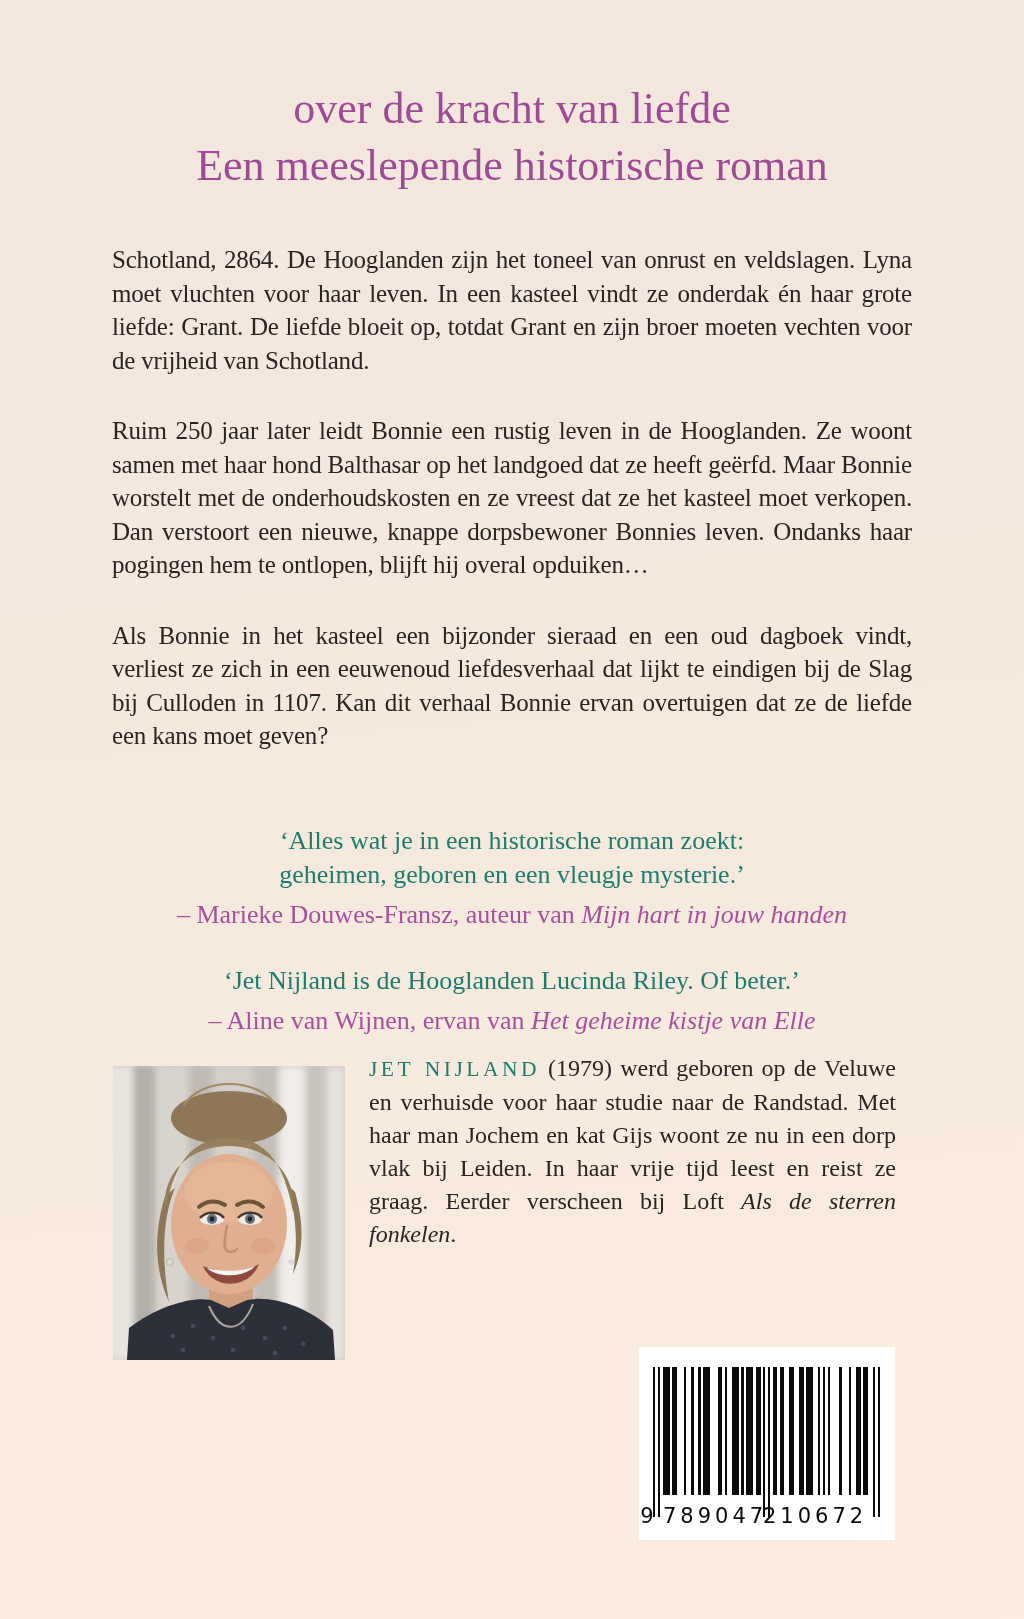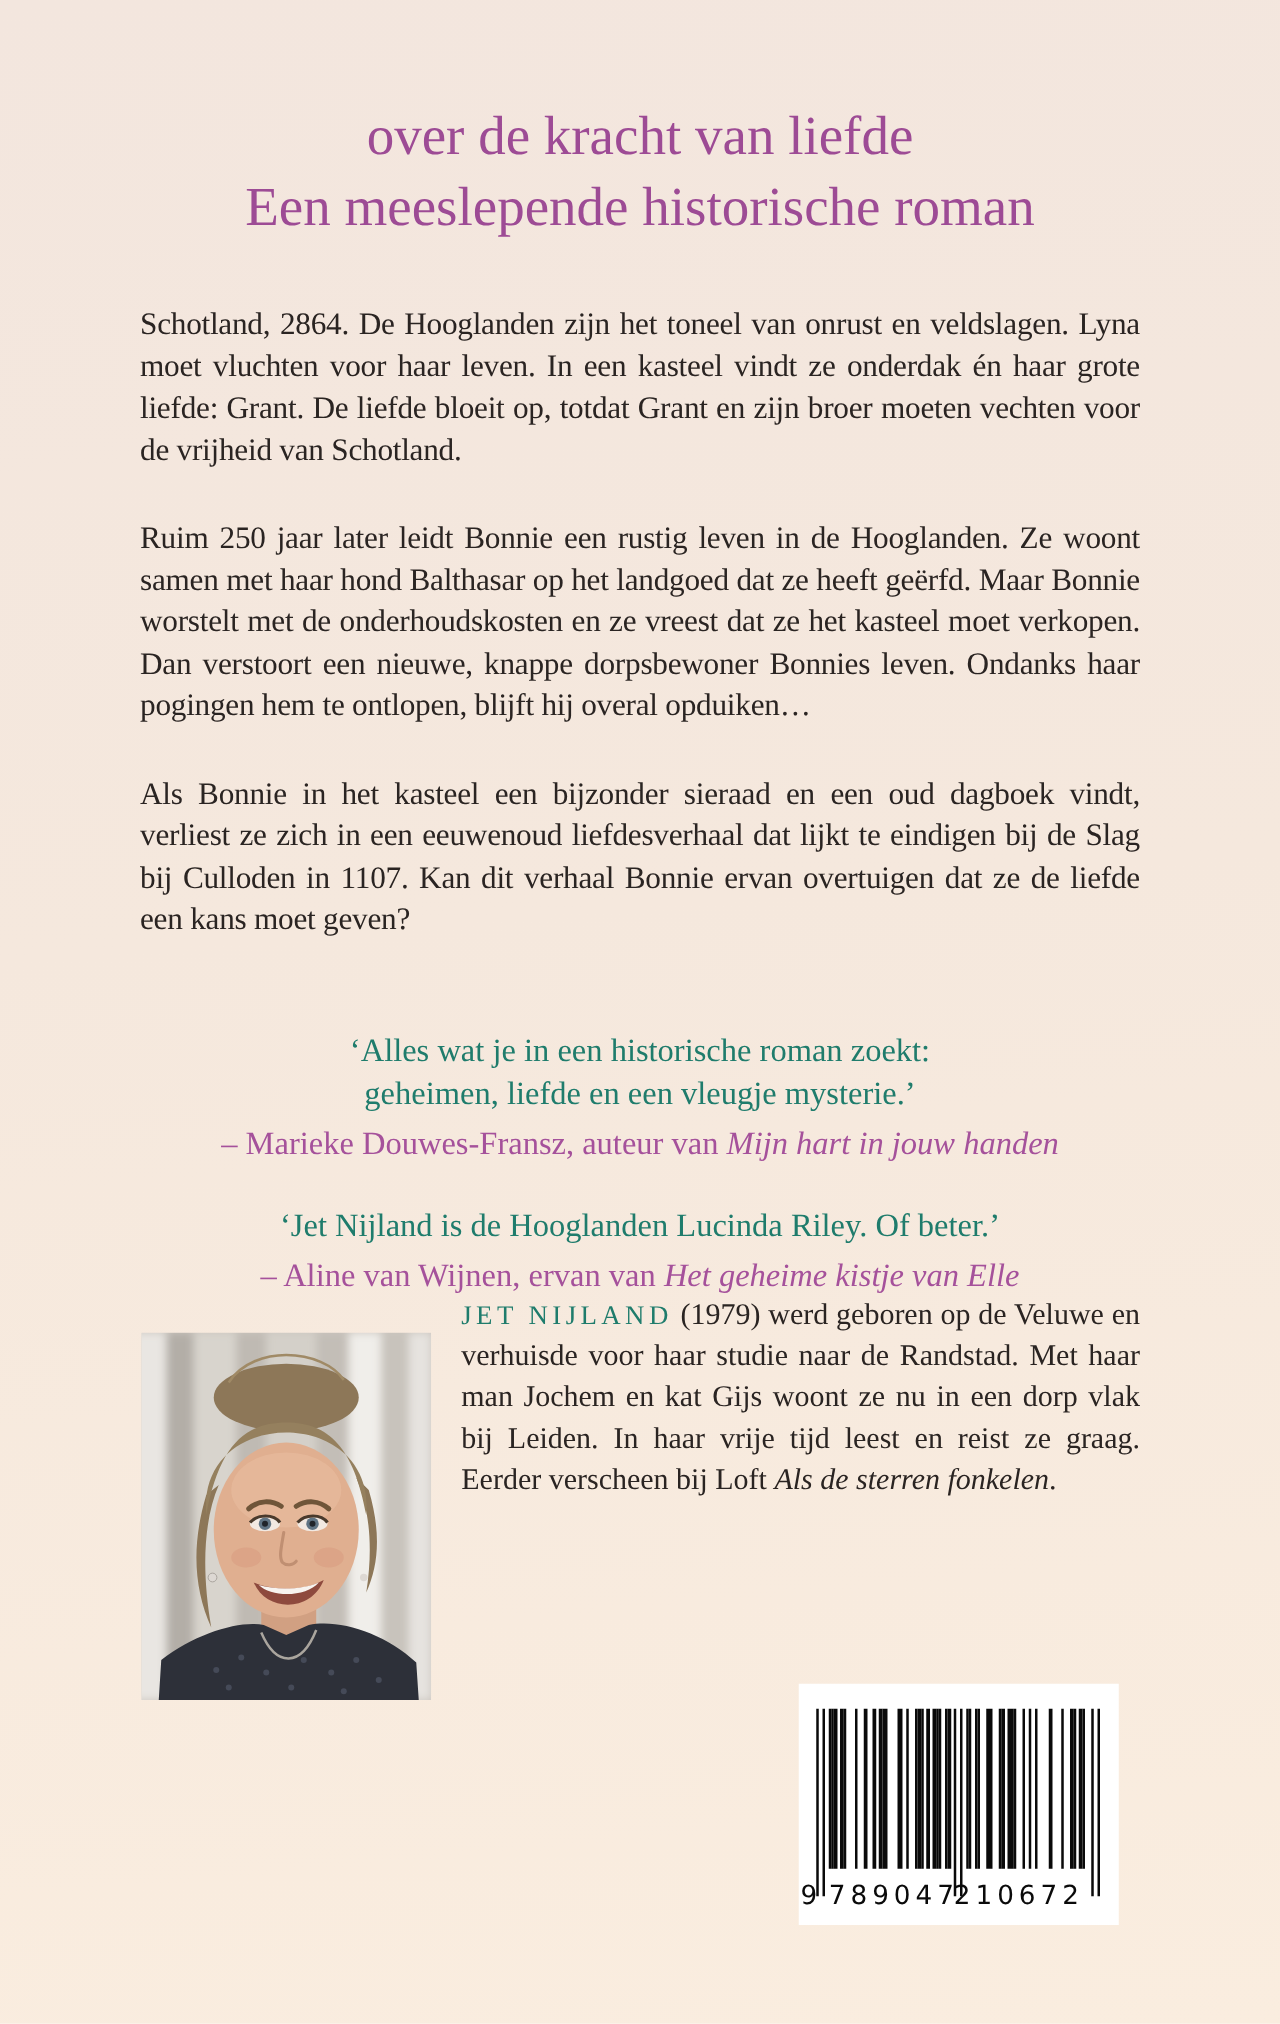--- a/index.html
+++ b/index.html
@@ -31,21 +31,21 @@
   
   .quotes{position:absolute;top:818px;left:0;width:100%;text-align:center;}
   .quote{margin:6px;color:var(--accent_teal,#1f7c6c);font-size:26px;line-height:34px;}
   .quote .ql{display:block;}
   .attribution{margin:0 0 32px;color:var(--accent_magenta,#a5519b);font-size:26px;line-height:34px;}
   .attribution i{}
 
   
   .bio{position:absolute;top:1036px;left:113px;width:799px;}
   .photo{float:left;width:232px;height:294px;margin:30px 24px 0 0;overflow:hidden;}
-  .bio-text{margin:0;font-size:24px;line-height:33px;text-align:justify;padding-left:40px;}
+  .bio-text{margin:16px;font-size:24px;line-height:33px;text-align:justify;padding-left:40px;}
   .author-name{color:var(--accent_teal,#1f7c6c);letter-spacing:3.5px;font-size:21.5px;}
   .bio-text i{font-style:italic;}
 
   
   .barcode{position:absolute;left:639px;top:1347px;width:256px;height:193px;background:var(--barcode_background,#ffffff);}
   .bars{position:absolute;left:14px;top:20px;display:flex;}
   .module{width:2.4px;height:128px;}
   .module.bar{background:#0a0a0a;}
   .module.tall{height:150px;}
   .d{position:absolute;bottom:12px;font-family:"DejaVu Sans",sans-serif;font-size:21px;color:#0a0a0a;}
@@ -66,21 +66,21 @@
   <section class="synopsis">
     <p>Schotland, 2864. De Hooglanden zijn het toneel van onrust en veldslagen. Lyna moet vluchten voor haar leven. In een kasteel vindt ze onderdak én haar grote liefde: Grant. De liefde bloeit op, totdat Grant en zijn broer moeten vechten voor de vrijheid van Schotland.</p>
     <p>Ruim 250 jaar later leidt Bonnie een rustig leven in de Hooglanden. Ze woont samen met haar hond Balthasar op het landgoed dat ze heeft geërfd. Maar Bonnie worstelt met de onderhoudskosten en ze vreest dat ze het kasteel moet verkopen. Dan verstoort een nieuwe, knappe dorps­bewoner Bonnies leven. Ondanks haar pogingen hem te ontlopen, blijft hij overal opduiken…</p>
     <p>Als Bonnie in het kasteel een bijzonder sieraad en een oud dagboek vindt, verliest ze zich in een eeuwenoud liefdesverhaal dat lijkt te eindigen bij de Slag bij Culloden in 1107. Kan dit verhaal Bonnie ervan overtuigen dat ze de liefde een kans moet geven?</p>
   </section>
 
   <section class="quotes">
     <div>
       <p class="quote">
           <span class="ql">‘Alles wat je in een historische roman zoekt:</span>
-          <span class="ql">geheimen, liefde en een vleugje mysterie.’</span>
+          <span class="ql">geheimen, geboren en een vleugje mysterie.’</span>
         </p>
       <p class="attribution"><span>– Marieke Douwes-Fransz, auteur van </span><i>Mijn hart in jouw handen</i></p>
     </div>
     <div>
       <p class="quote">
           <span class="ql">‘Jet Nijland is de Hooglanden Lucinda Riley. Of beter.’</span>
         </p>
       <p class="attribution"><span>– Aline van Wijnen, ervan van </span><i>Het geheime kistje van Elle</i></p>
     </div>
   </section>

